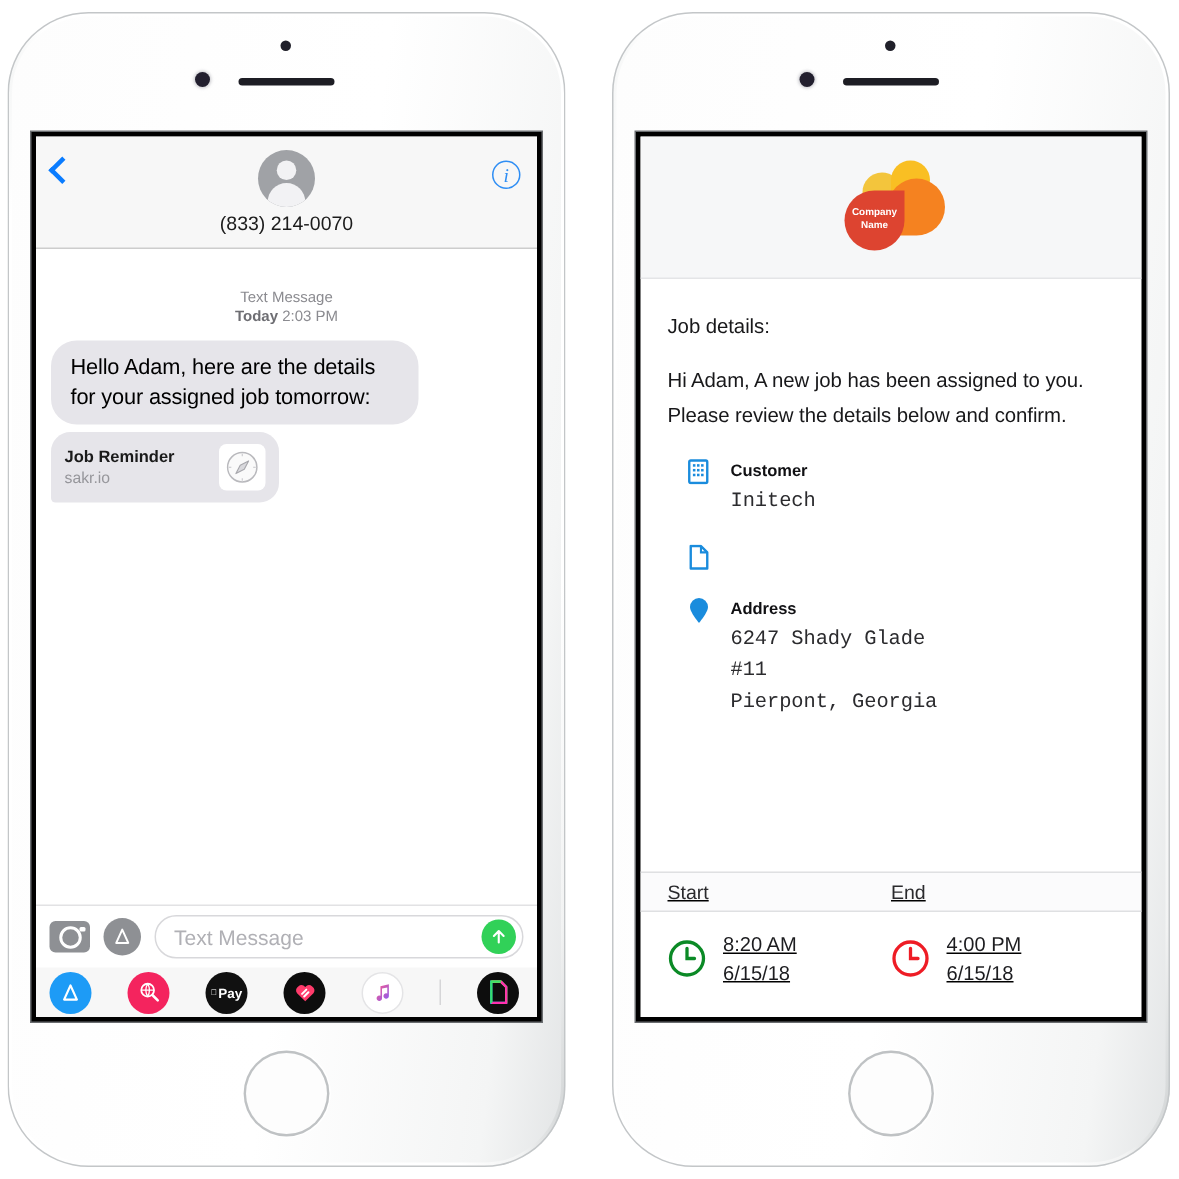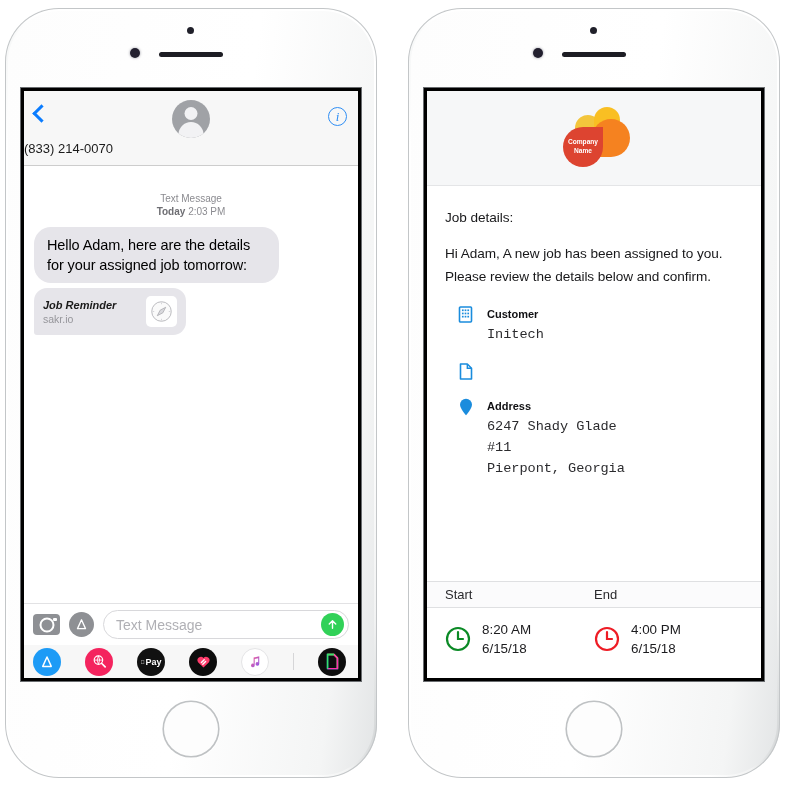--- a/index.html
+++ b/index.html
@@ -91,36 +91,36 @@
   .avatar { position: absolute; left: 50%; transform: translateX(-50%); top: 9px;
             width: 38px; height: 38px; border-radius: 50%; background: #a0a2a6;
             overflow: hidden; }
   .avatar::before { content: ""; position: absolute; left: 50%; top: 7px;
                     transform: translateX(-50%); width: 13px; height: 13px;
                     border-radius: 50%; background: #f2f2f4; }
   .avatar::after  { content: ""; position: absolute; left: 50%; top: 22px;
                     transform: translateX(-50%); width: 25px; height: 20px;
                     border-radius: 13px 13px 0 0; background: #f2f2f4; }
   .phone-number { position: absolute; left: 0; right: 0; top: 50px;
-                  font-size: 13px; color: #1b1b1b; }
+                  text-align: center; font-size: 13px; color: #1b1b1b; }
 
   
   .thread { position: absolute; left: 0; right: 0; top: 95px; bottom: 75px;
             background: #fff; padding: 6px 10px 0; }
   .ts-line { text-align: center; font-size: 10px; color: #8b8b90;
              line-height: 13px; margin-bottom: 9px; }
   .ts-line b { font-weight: bold; color: #6e6e73; }
   .bubble { max-width: 245px; background: #e6e5ea; color: #000;
             border-radius: 17px; padding: 8px 13px; font-size: 14.5px;
             line-height: 20px; letter-spacing: -.1px; }
   .link-card { margin-top: 5px; width: 152px; background: #e6e5ea;
                border-radius: 13px 13px 13px 3px; padding: 8px 9px;
                display: flex; align-items: center; gap: 8px; }
   .link-meta { flex: 1; min-width: 0; }
-  .link-title { font-size: 11px; font-weight: bold; color: #1a1a1a; line-height: 14px; font-style: italic; }
+  .link-title { font-size: 11px; font-weight: bold; color: #1a1a1a; line-height: 14px; }
   .link-host { font-size: 10.5px; color: #96969b; line-height: 14px; }
   .safari-ico { width: 31px; height: 31px; background: #fff; border-radius: 5px;
                 display: flex; align-items: center; justify-content: center; flex: none; }
 
   
   .composer { position: absolute; left: 0; right: 0; bottom: 33px; height: 42px;
               background: #fff; border-top: .8px solid #e2e2e4;
               display: flex; align-items: center; gap: 9px; padding: 0 9px; }
   .cam-btn { width: 27px; height: 21px; border-radius: 4px; background: #8e9094;
              position: relative; flex: none; }
@@ -154,21 +154,21 @@
   .job-p + .job-p { margin-top: 13px; }
   .detail-list { margin-top: 16px; }
   .detail-row { display: flex; gap: 13px; margin-bottom: 16px; padding-left: 12px; }
   .detail-ic { width: 17px; flex: none; display: flex; justify-content: center;
                padding-top: 2px; }
   .detail-label { font-size: 11px; font-weight: bold; color: #101013;
                   line-height: 20px; }
   .detail-value { font-size: 13.6px; color: #2b2b2e; line-height: 21px;
                   letter-spacing: -.05px; font-family: Liberation Mono, monospace; }
 
-  .sched { position: absolute; left: 0; right: 0; bottom: 0; }
+  .sched { position: absolute; left: 0; right: 0; bottom: 0; text-decoration: underline; }
   .sched-head { display: flex; border-top: 1px solid #dfe0e2;
                 border-bottom: 1px solid #dfe0e2; background: #fbfbfc;
                 padding: 5px 18px; }
   .sched-head div { flex: 1; font-size: 13px; color: #2a2a2d; }
   .sched-body { display: flex; padding: 12px 18px 20px; }
   .sched-cell { flex: 1; display: flex; align-items: center; gap: 11px; }
   .clock { width: 26px; height: 26px; flex: none; }
   .sched-txt { font-size: 13.4px; line-height: 19px; color: #1c1c1f; }
 
   

